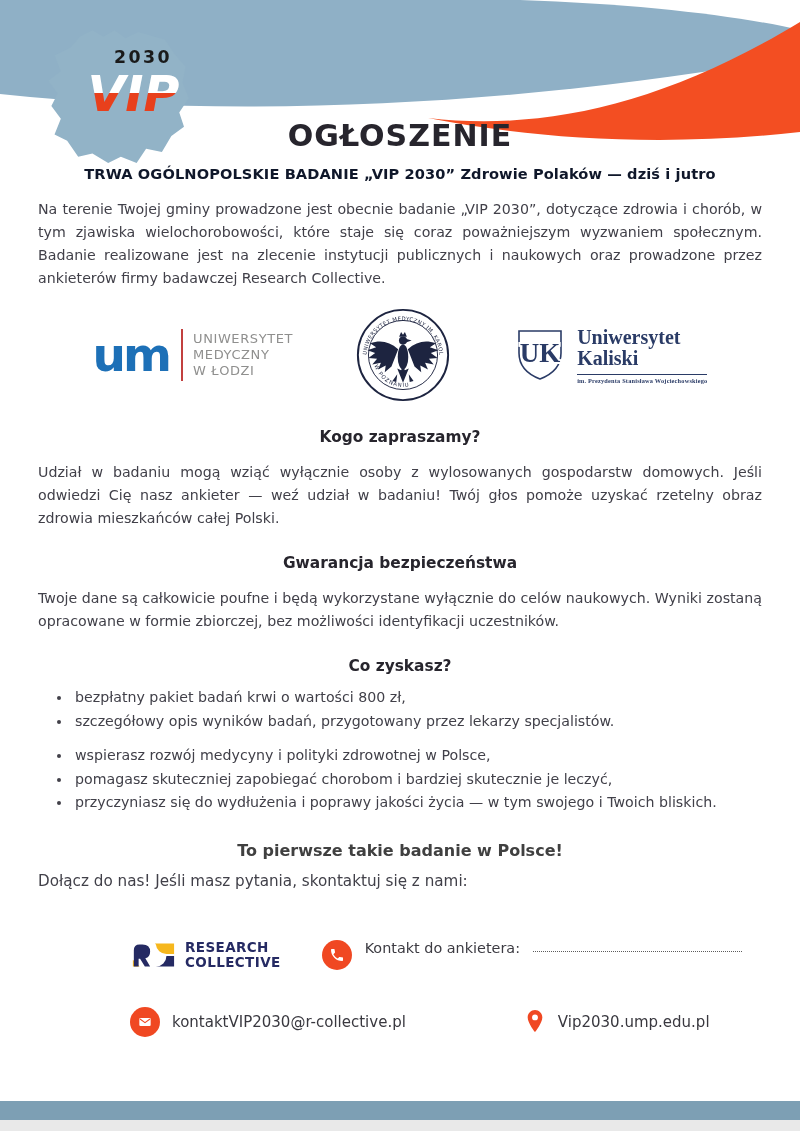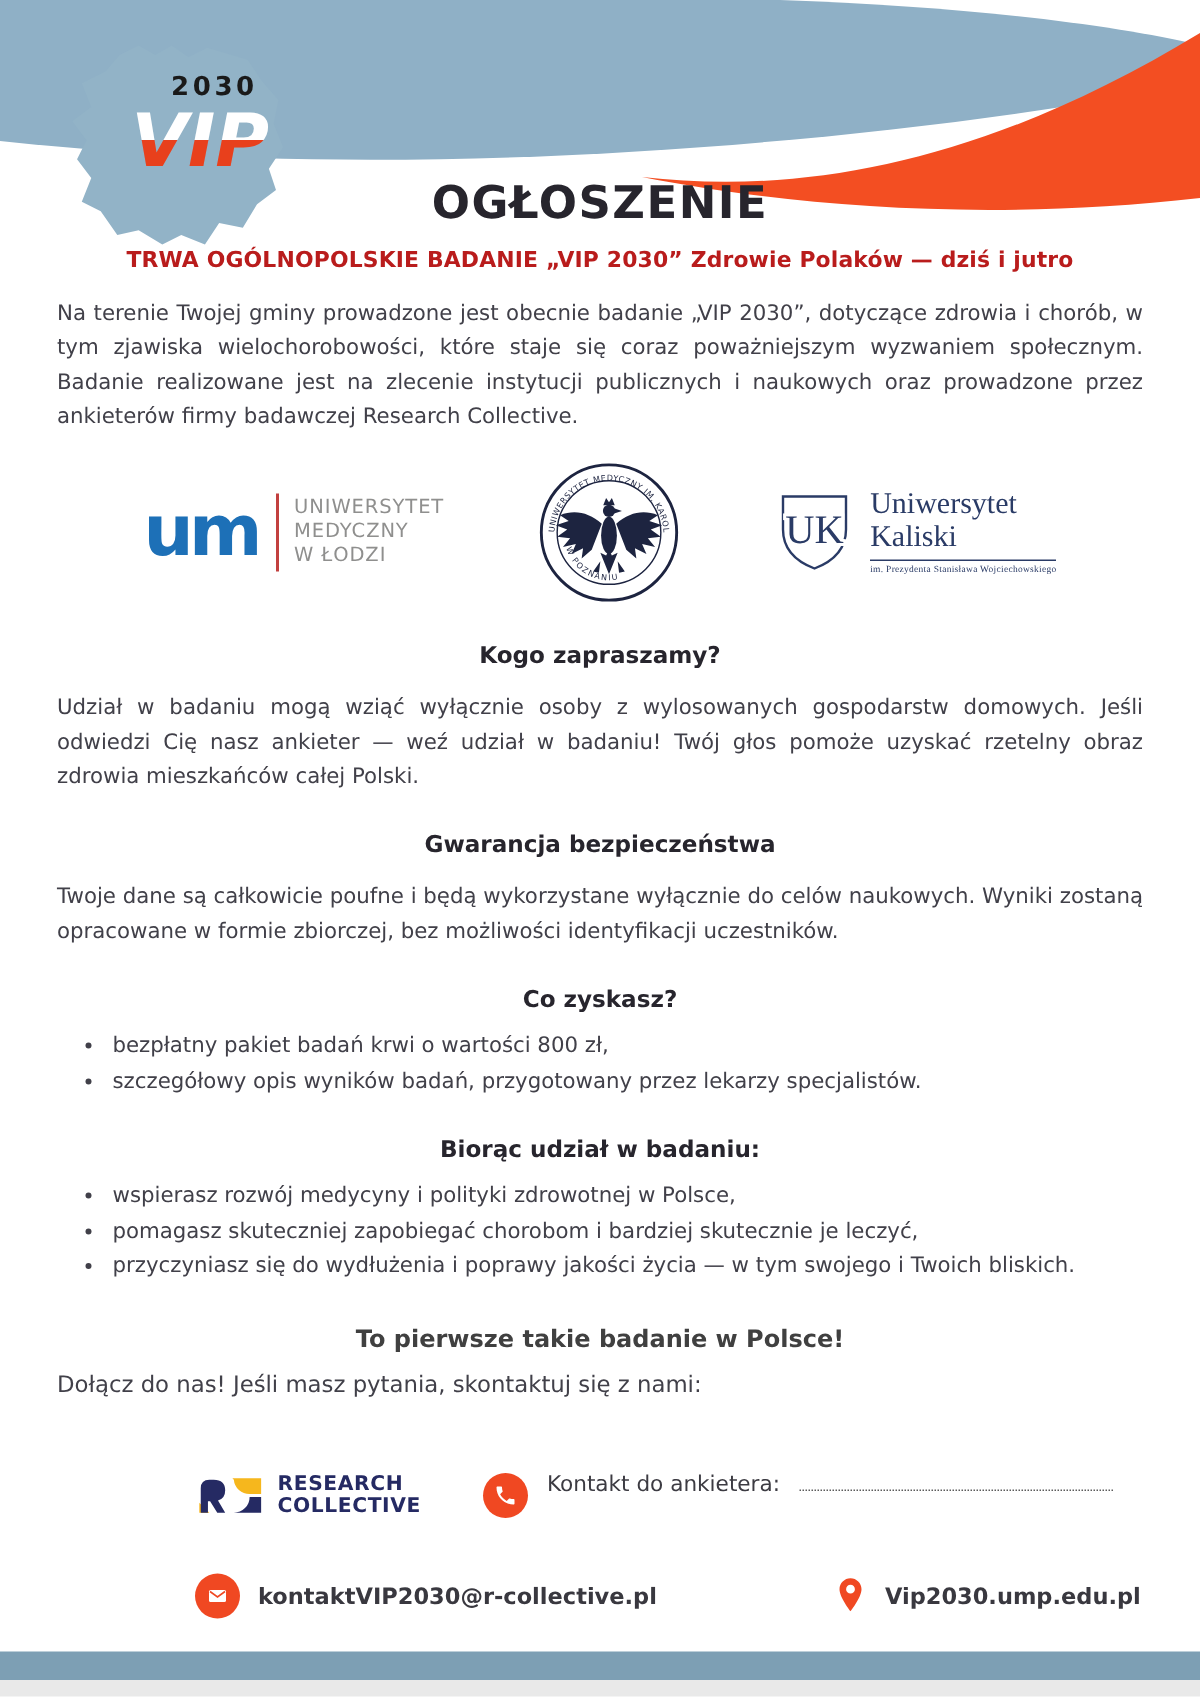--- a/index.html
+++ b/index.html
@@ -11,41 +11,41 @@
   }
   
   .waves { position:absolute; top:0; left:0; display:block; }
   
   .vip-logo { position:absolute; top:24px; left:26px; width:196px; height:150px; }
   
   .content { position:relative; padding:0 38px; }
   .title { margin:118px 0 0; text-align:center; font-size:30px; font-weight:800;
            color:#27252d; letter-spacing:1px; }
   .subtitle { margin:12px 0 16px; text-align:center; font-weight:700; font-size:14.6px;
-              color:#b91c1c; letter-spacing:.1px; }
+              color:#0f172a; letter-spacing:.1px; }
   .body-par { font-size:14.2px; line-height:1.62; text-align:justify; margin:15px 0 0;
               color:#414049; }
   .sec-head { text-align:center; font-size:15.4px; font-weight:700; color:#27252d;
               margin:24px 0 0; }
   .bullets { margin:11px 0 0; padding-left:34px; font-size:14.2px; line-height:1.66;
              color:#414049; }
   .bullets li { padding-left:3px; }
   .final-head { text-align:center; font-size:16px; font-weight:700; color:#404040;
                 margin:26px 0 0; }
   .final-body { text-align:left; font-size:15.2px; margin:12px 0 0; color:#414049; }
   
   .partners { display:flex; align-items:center; justify-content:center; gap:62px;
               margin-top:16px; height:98px; }
   .um-logo { display:flex; align-items:center; }
   .um-mark { font-size:47px; font-weight:800; color:#1d70b7; letter-spacing:-3px;
              line-height:.8; margin-right:12px; }
   .um-divider { width:2px; height:52px; background:#c2403f; margin-right:10px; }
   .um-text { color:#8f8f8e; font-size:13px; letter-spacing:.6px; line-height:1.25; }
   .seal { width:96px; height:96px; }
-  .uk-logo { display:flex; align-items:flex-start; gap:10px; }
+  .uk-logo { display:flex; align-items:flex-end; gap:10px;font-weight:bold; }
   .uk-text .uk-name { font-family:"Liberation Serif","DejaVu Serif",serif;
                       color:#2a3b66; font-size:20px; line-height:1.08; }
   .uk-tagline { font-family:"Liberation Serif","DejaVu Serif",serif; color:#2a3b66;
                 font-size:6.3px; border-top:1px solid #2a3b66; margin-top:4px;
                 padding-top:2px; letter-spacing:.2px; }
   
   .contact-row { display:flex; align-items:flex-start; margin-top:50px;
                  padding:0 20px 0 92px; gap:13px; }
   .rc-logo { display:flex; align-items:center; gap:9px; flex:none; margin-right:28px; }
   .rc-text { color:#252a63; font-weight:800; font-size:13.5px; line-height:1.15;
@@ -53,21 +53,21 @@
   .round-badge { width:30px; height:30px; border-radius:50%; background:#f04822;
                  display:flex; align-items:center; justify-content:center; flex:none; }
   .phone-label { font-size:14.4px; color:#3c3b42; white-space:nowrap; }
   .dotline { flex:1; border-bottom:1.6px dotted #5c5c5c; height:12px; margin-bottom:5px; }
   
   .footer-row { display:flex; align-items:center; margin-top:36px; padding-left:92px; }
   .footer-item { display:flex; align-items:center; gap:12px; font-size:15px; color:#39383f; }
   .footer-item + .footer-item { margin-left:118px;text-align:right; }
   .bottom-bar { position:absolute; left:0; bottom:0; width:800px; height:19px;
                 background:#7d9fb4; }
-  a.plain { color:inherit; text-decoration:none;font-weight:bold; }
+  a.plain { color:inherit; text-decoration:none; }
 </style>
 </head>
 <body>
 
 <div class="page">
 
   <svg class="waves" width="800" height="175" viewBox="0 0 800 175" aria-hidden="true">
     <path d="M0,0 L520,0 C640,4 740,16 800,30 L800,56 C560,100 260,122 0,94 Z" fill="#8fb0c6"></path>
     <path d="M428,118 C540,131 662,106 800,22 L800,132 C650,149 520,136 428,118 Z" fill="#f34e22"></path>
   </svg>
@@ -149,21 +149,20 @@
 
     <h3 class="sec-head">Gwarancja bezpieczeństwa</h3>
     <p class="body-par">Twoje dane są całkowicie poufne i będą wykorzystane wyłącznie do celów naukowych. Wyniki zostaną opracowane w formie zbiorczej, bez możliwości identyfikacji uczestników.</p>
 
     <h3 class="sec-head">Co zyskasz?</h3>
     <ul class="bullets">
       <li>bezpłatny pakiet badań krwi o wartości 800 zł,</li>
       <li>szczegółowy opis wyników badań, przygotowany przez lekarzy specjalistów.</li>
     </ul>
 
-    <h3 class="sec-head">Biorąc udział w badaniu:</h3>
     <ul class="bullets">
       <li>wspierasz rozwój medycyny i polityki zdrowotnej w Polsce,</li>
       <li>pomagasz skuteczniej zapobiegać chorobom i bardziej skutecznie je leczyć,</li>
       <li>przyczyniasz się do wydłużenia i poprawy jakości życia — w tym swojego i Twoich bliskich.</li>
     </ul>
 
     <div class="final-head">To pierwsze takie badanie w Polsce!</div>
     <div class="final-body">Dołącz do nas! Jeśli masz pytania, skontaktuj się z nami:</div>
 
     <div class="contact-row">

